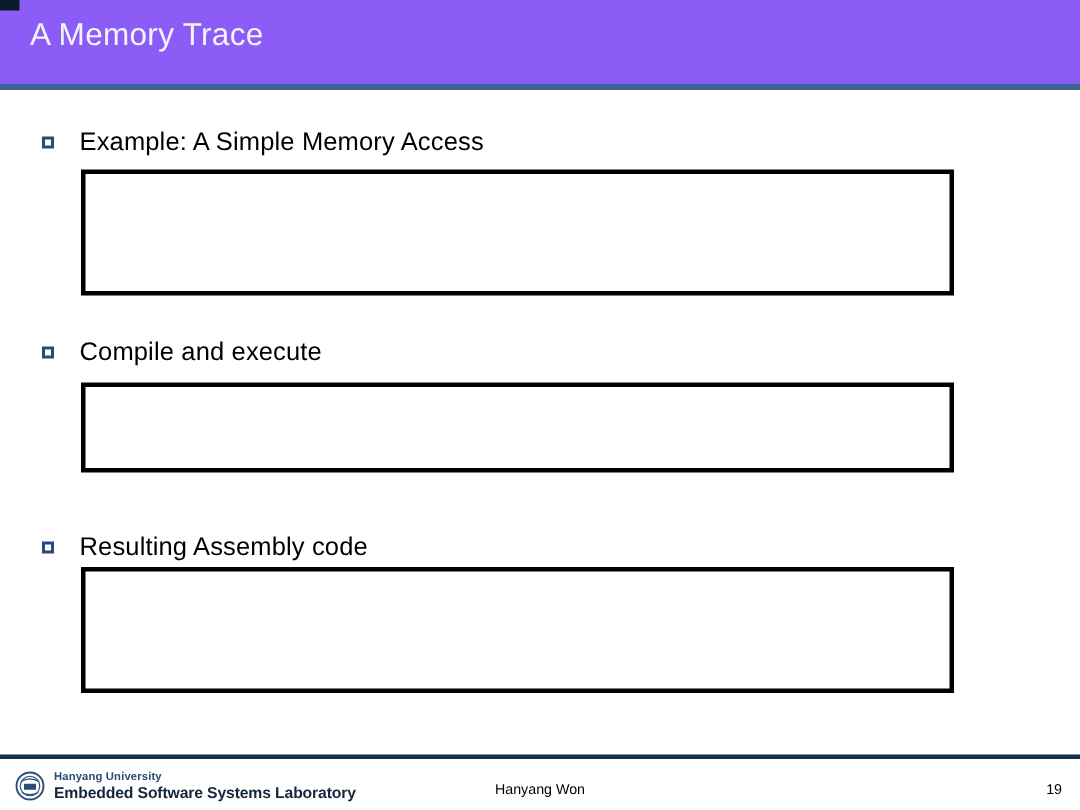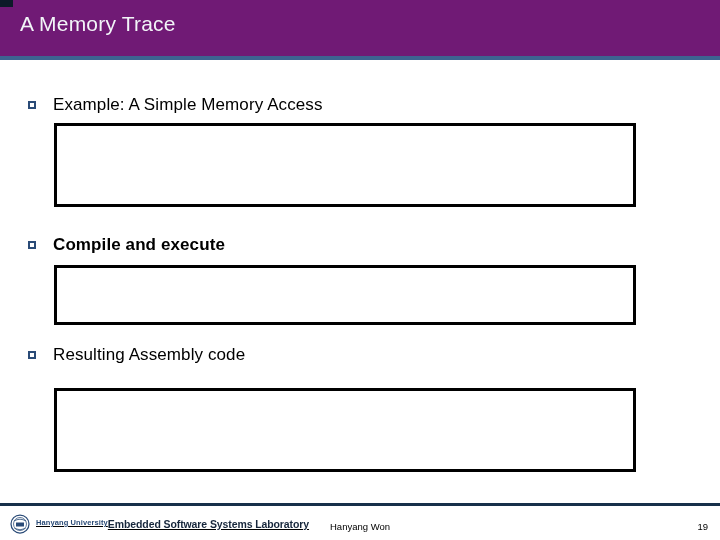--- a/index.html
+++ b/index.html
@@ -16,21 +16,21 @@
     position: relative;
   }
 
   
   #slide-header {
     position: absolute;
     left: 0;
     top: 0;
     width: 720px;
     height: 56px;
-    background: #701a75;
+    background: #8b5cf6;
   }
   #corner-mark {
     position: absolute;
     left: 0;
     top: 0;
     width: 13px;
     height: 7px;
     background: #0d1a29;
   }
   #slide-title {
@@ -52,21 +52,20 @@
     background: #3d6391;
   }
 
   
   #slide-body {
     position: absolute;
     left: 0;
     top: 60px;
     width: 720px;
     height: 438px;
-    margin-top: 10px;
   }
 
   .bullet-row {
     position: absolute;
     display: flex;
     align-items: center;
     left: 28px;
   }
   .bullet-marker {
     width: 8px;
@@ -132,24 +131,23 @@
     align-items: center;
   }
   #logo-emblem {
     width: 20px;
     height: 20px;
     flex: 0 0 auto;
     margin-right: 6px;
   }
   #logo-text-wrap {
     display: flex;
-    flex-direction: row;
+    flex-direction: column;
     justify-content: space-between;
     line-height: 1;
-    text-decoration: underline;
   }
   #logo-univ {
     font-size: 7.5px;
     color: #2a4b77;
     font-weight: bold;
     letter-spacing: 0.1px;
     margin-bottom: 2px;
   }
   #logo-lab {
     font-size: 10.5px;
@@ -193,33 +191,33 @@
 
   <div class="code-box" style="top: 53px; width: 582px; height: 84px;">
     <div class="code-inner">
       <div class="code-line"><span class="tok-kw-type">int</span><span> array[</span><span class="tok-num">1000</span><span>];</span></div>
       
       
       
     </div>
   </div>
 
-  <div class="bullet-row" style="top: 165px; font-weight: bold;">
+  <div class="bullet-row" style="top: 165px;">
     <span class="bullet-marker"></span>
     <span class="bullet-text">Compile and execute</span>
   </div>
 
   <div class="code-box" style="top: 195px; width: 582px; height: 60px;">
     <div class="code-inner">
       
       
     </div>
   </div>
 
-  <div class="bullet-row" style="top: 275px; align-items: center;">
+  <div class="bullet-row" style="top: 295px; align-items: center;">
     <span class="bullet-marker"></span>
     <span class="bullet-text">Resulting Assembly code</span>
   </div>
 
   <div class="code-box" style="top: 318px; width: 582px; height: 84px;">
     <div class="code-inner">
       <div class="code-line">0x1024 movl $0x0,(%edi,%eax,4)</div>
       
       
       

